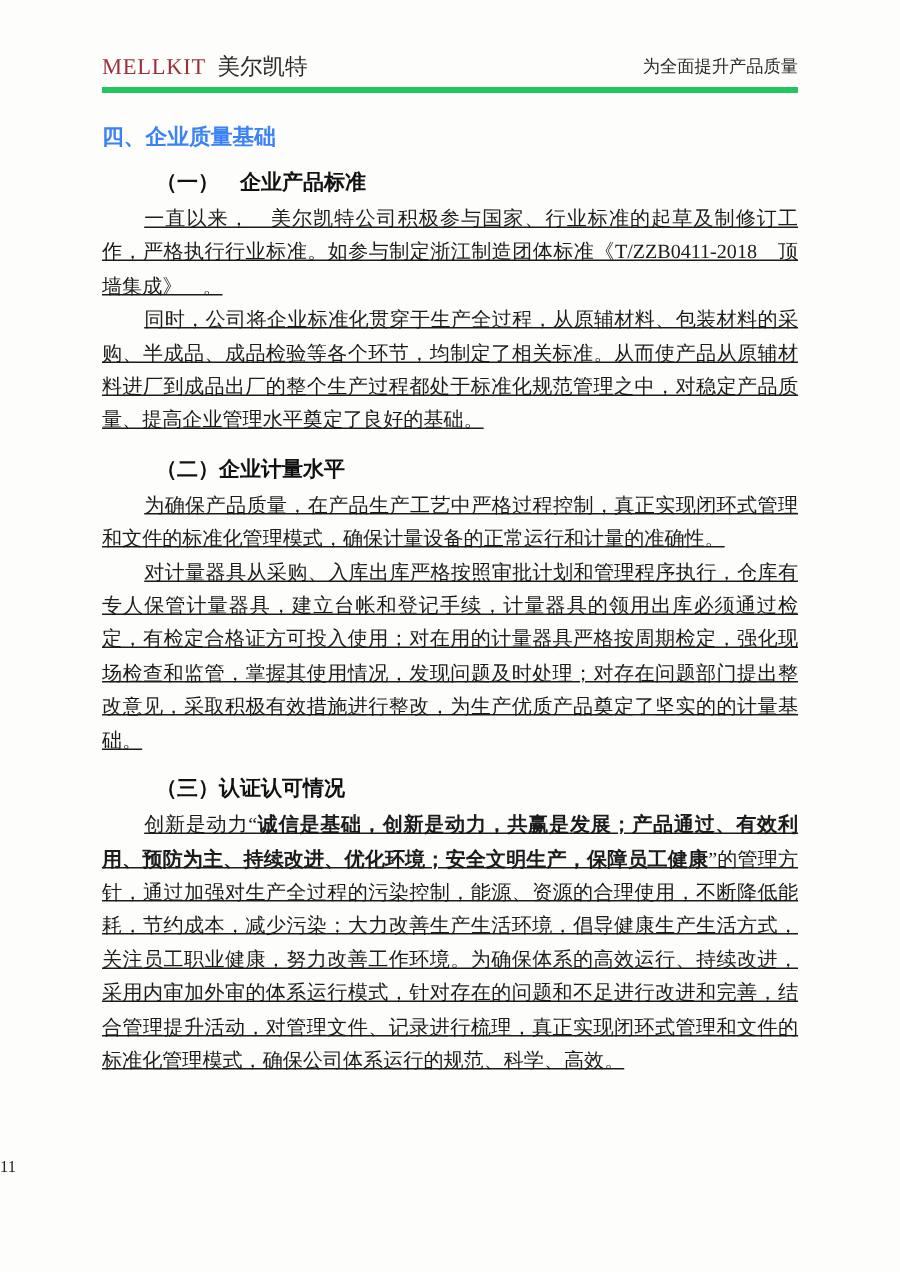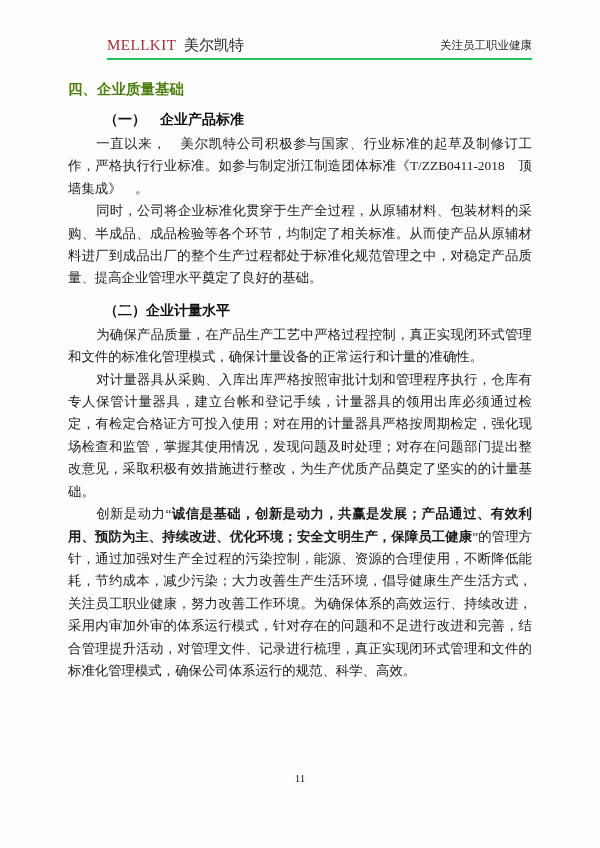--- a/index.html
+++ b/index.html
@@ -13,89 +13,90 @@
     color: #1c1c1c;
     overflow: hidden;
     box-sizing: border-box;
   }
   .content {
     padding: 36px 68px 0 68px;
   }
   .header {
     display: flex;
     justify-content: space-between;
-    align-items: flex-end;
-    border-bottom: 2px solid #22c55e;
+    align-items: center;
+    border-bottom: 4px solid #22c55e;
     padding-bottom: 4px;
-    margin-left: 39px;
   }
   .brand { font-size: 15px; line-height: 18px; white-space: nowrap; }
   .brand-en { color: #9c2f38; letter-spacing: 0.5px; font-weight: 500; }
   .brand-cn { color: #2a2a2a; margin-left: 4px; }
   .doc-title { font-size: 11.5px; color: #2a2a2a; padding-bottom: 1px; }
   .main-title {
     font-size: 14.5px;
     font-weight: bold;
-    color: #4d7c0f;
+    color: #3b82f6;
     margin: 20px 0 0 0;
   }
   .section-heading {
     font-size: 14px;
     font-weight: bold;
     color: #111;
     margin: 12px 0 4px 0;
     padding-left: 36px;
   }
   .para {
     font-size: 13.4px;
     line-height: 22.4px;
     text-align: justify;
     text-indent: 2.1em;
     margin: 0;
     color: #1c1c1c;
+    text-decoration: underline;
   }
   .bold-seg { font-weight: bold; }
   .page-number {
     position: absolute;
     top: 772px;
     left: 0;
     width: 100%;
-    text-align: center;
+    text-align: left;
     font-size: 11px;
     color: #222;
   }
 </style>
 </head>
 <body>
 
 <div class="page">
   <div class="content">
 
     <div class="header">
       <div class="brand">
         <span class="brand-en">MELLKIT</span>
         <span class="brand-cn">美尔凯特</span>
       </div>
-      <div class="doc-title">关注员工职业健康</div>
+      <div class="doc-title">为全面提升产品质量</div>
     </div>
 
     <h1 class="main-title">四、企业质量基础</h1>
 
     <div>
       <h2 class="section-heading">（一）　企业产品标准</h2>
       <p class="para">一直以来，　美尔凯特公司积极参与国家、行业标准的起草及制修订工作，严格执行行业标准。如参与制定浙江制造团体标准《T/ZZB0411-2018　顶墙集成》　。</p>
       <p class="para">同时，公司将企业标准化贯穿于生产全过程，从原辅材料、包装材料的采购、半成品、成品检验等各个环节，均制定了相关标准。从而使产品从原辅材料进厂到成品出厂的整个生产过程都处于标准化规范管理之中，对稳定产品质量、提高企业管理水平奠定了良好的基础。</p>
     </div>
 
     <div>
       <h2 class="section-heading">（二）企业计量水平</h2>
       <p class="para">为确保产品质量，在产品生产工艺中严格过程控制，真正实现闭环式管理和文件的标准化管理模式，确保计量设备的正常运行和计量的准确性。</p>
       <p class="para">对计量器具从采购、入库出库严格按照审批计划和管理程序执行，仓库有专人保管计量器具，建立台帐和登记手续，计量器具的领用出库必须通过检定，有检定合格证方可投入使用；对在用的计量器具严格按周期检定，强化现场检查和监管，掌握其使用情况，发现问题及时处理；对存在问题部门提出整改意见，采取积极有效措施进行整改，为生产优质产品奠定了坚实的的计量基础。</p>
     </div>
 
     <div>
+      <h2 class="section-heading">（三）认证认可情况</h2>
       <p class="para"><span>创新是动力“</span><span class="bold-seg">诚信是基础，创新是动力，共赢是发展；产品通过、有效利用、预防为主、持续改进、优化环境；安全文明生产，保障员工健康</span><span>”的管理方针，通过加强对生产全过程的污染控制，能源、资源的合理使用，不断降低能耗，节约成本，减少污染；大力改善生产生活环境，倡导健康生产生活方式，关注员工职业健康，努力改善工作环境。为确保体系的高效运行、持续改进，采用内审加外审的体系运行模式，针对存在的问题和不足进行改进和完善，结合管理提升活动，对管理文件、记录进行梳理，真正实现闭环式管理和文件的标准化管理模式，确保公司体系运行的规范、科学、高效。</span></p>
     </div>
 
   </div>
 
   <div class="page-number">11</div>
 </div>
 
 </body></html>

